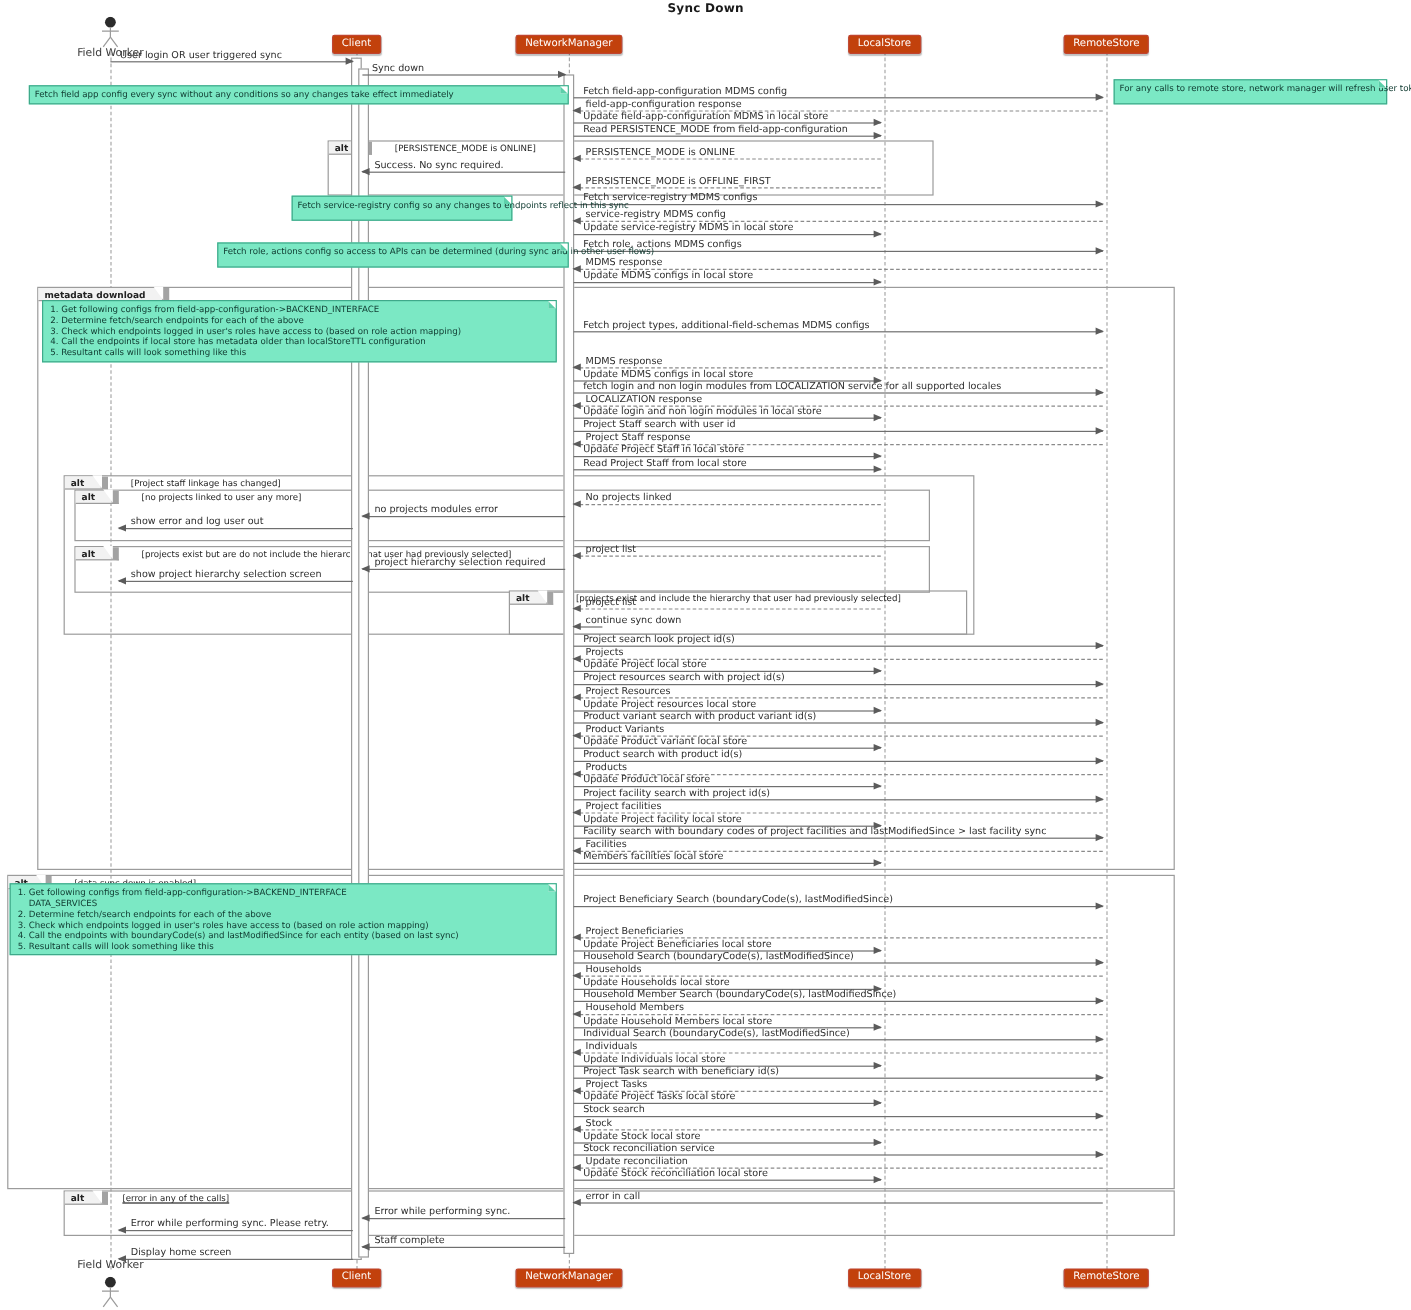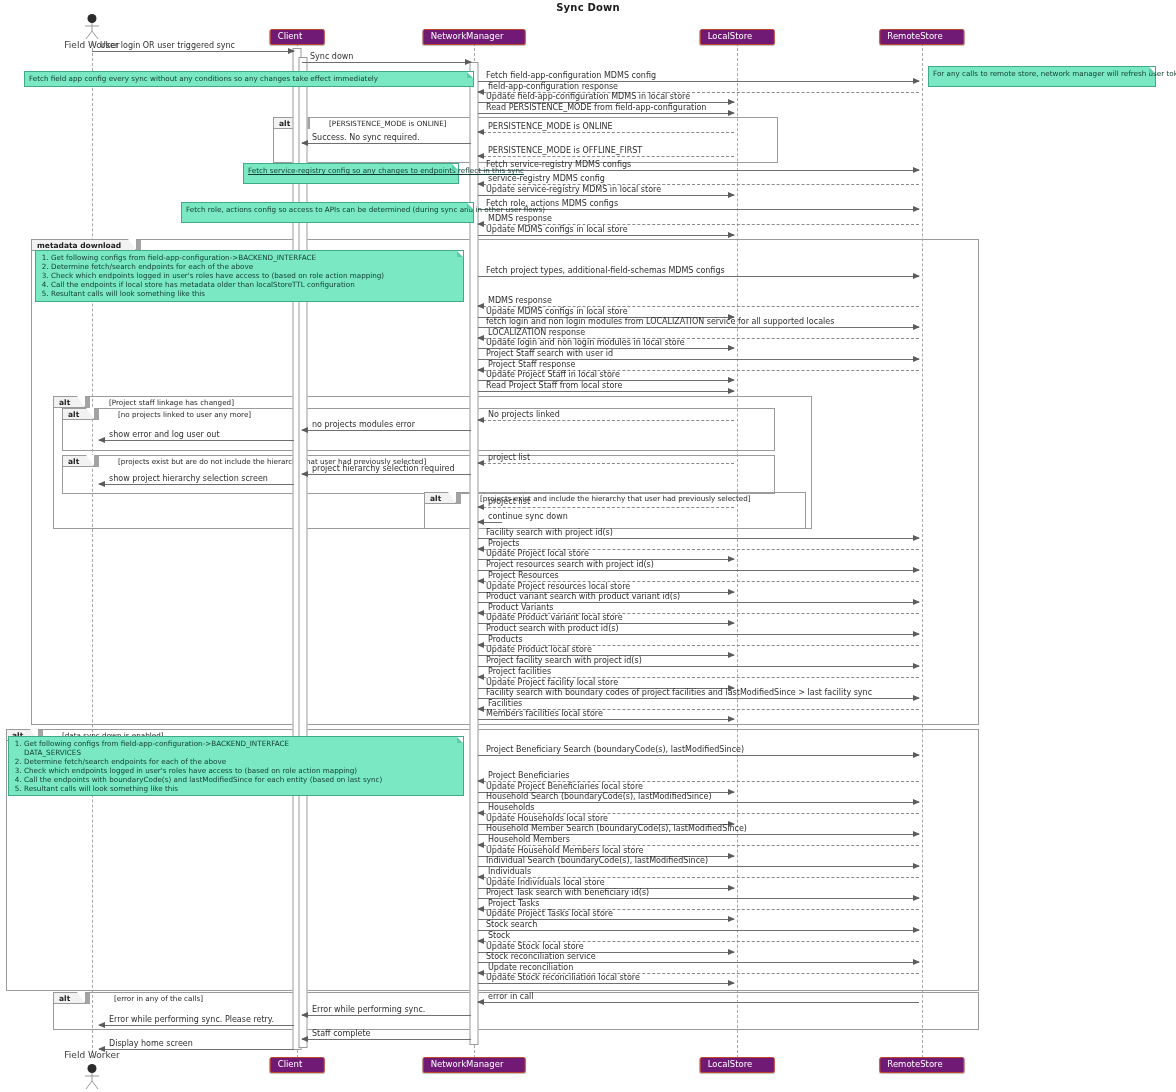--- a/index.html
+++ b/index.html
@@ -16,25 +16,25 @@
   
   .diagram-title{
     position:absolute;left:0;top:2px;width:1176px;
     text-align:center;font-size:10px;font-weight:bold;color:#1a1a1a;
     letter-spacing:.2px;
   }
 
   
   .plabel{
     position:absolute;
-    background:#701a75;
+    background:#c2410c;
     border:1px solid #C1442F;
     color:#ffffff;
     font-size:8.5px;
-    padding:2px 21px 3px 7px;
+    padding:2px 7px 3px 7px;
     border-radius:2px;
     white-space:nowrap;
     transform:translateX(-50%);
     line-height:1.1;
     box-shadow:0 1px 1px rgba(0,0,0,.25);
   }
   .actor-label{
     position:absolute;font-size:9px;color:#3a3a3a;white-space:nowrap;
     transform:translateX(-50%);
   }
@@ -143,21 +143,21 @@
       <div class="frag" style="left: 424px; top: 492px; width: 382px; height: 37px;">
         <div class="frag-tab">alt</div>
         <div class="frag-cond" style="left: 55px;">[projects exist and include the hierarchy that user had previously selected]</div>
       </div>
       <div class="frag" style="left: 6px; top: 729px; width: 973px; height: 262px;">
         <div class="frag-tab">alt</div>
         <div class="frag-cond" style="left: 55px;">[data sync down is enabled]</div>
       </div>
       <div class="frag" style="left: 53px; top: 992px; width: 926px; height: 38px;">
         <div class="frag-tab">alt</div>
-        <div class="frag-cond" style="left: 60px;">[error in any of the calls]</div>
+        <div class="frag-cond" style="left: 48px; text-decoration: underline;">[error in any of the calls]</div>
       </div>
       <div class="activation" style="left: 297px; top: 48px; height: 1000px;"></div>
       <div class="activation" style="left: 303px; top: 57px; height: 989px;"></div>
       <div class="activation" style="left: 474px; top: 62px; height: 981px;"></div>
       <div class="msg right" style="left: 92px; top: 51px; width: 202px;">
         <div class="line"></div>
         <div class="head"></div>
         <div class="txt">User login OR user triggered sync</div>
       </div>
       <div class="msg right" style="left: 302px; top: 62px; width: 169px;">
@@ -316,21 +316,21 @@
         <div class="txt">project list</div>
       </div>
       <div class="msg left" style="left: 478px; top: 522px; width: 24px;">
         <div class="line"></div>
         <div class="head"></div>
         <div class="txt">continue sync down</div>
       </div>
       <div class="msg right" style="left: 478px; top: 538px; width: 441px;">
         <div class="line"></div>
         <div class="head"></div>
-        <div class="txt">Facility search with project id(s)</div>
+        <div class="txt">Project search look project id(s)</div>
       </div>
       <div class="msg left dashed" style="left: 478px; top: 549px; width: 441px;">
         <div class="line"></div>
         <div class="head"></div>
         <div class="txt">Projects</div>
       </div>
       <div class="msg right" style="left: 478px; top: 559px; width: 256px;">
         <div class="line"></div>
         <div class="head"></div>
         <div class="txt">Update Project local store</div>
@@ -536,21 +536,21 @@
         <div class="txt">Staff complete</div>
       </div>
       <div class="msg left" style="left: 99px; top: 1049px; width: 195px;">
         <div class="line"></div>
         <div class="head"></div>
         <div class="txt">Display home screen</div>
       </div>
       <div class="note single" style="left: 24px; top: 71px; width: 450px; min-height: 16px;">Fetch field app config every sync without any conditions so any changes take effect immediately</div>
       <div class="note single" style="left: 928px; top: 66px; width: 228px; min-height: 21px;">For any calls to remote store, network manager
 will refresh user token if required</div>
-      <div class="note single" style="left: 243px; top: 163px; width: 216px; min-height: 21px; text-decoration: underline;">Fetch service-registry config
+      <div class="note single" style="left: 243px; top: 163px; width: 184px; min-height: 21px;">Fetch service-registry config
 so any changes to endpoints reflect in this sync</div>
       <div class="note single" style="left: 181px; top: 202px; width: 293px; min-height: 21px;">Fetch role, actions config so access to APIs can be determined
 (during sync and in other user flows)</div>
       <div class="note" style="left: 35px; top: 250px; width: 429px; min-height: 52px;"><ol><li>Get following configs from field-app-configuration-&gt;BACKEND_INTERFACE</li><li>Determine fetch/search endpoints for each of the above</li><li>Check which endpoints logged in user's roles have access to (based on role action mapping)</li><li>Call the endpoints if local store has metadata older than localStoreTTL configuration</li><li>Resultant calls will look something like this</li></ol></div>
       <div class="note" style="left: 8px; top: 736px; width: 456px; min-height: 40px;"><ol><li>Get following configs from field-app-configuration-&gt;BACKEND_INTERFACE</li><span class="plain">DATA_SERVICES</span><li>Determine fetch/search endpoints for each of the above</li><li>Check which endpoints logged in user's roles have access to (based on role action mapping)</li><li>Call the endpoints with boundaryCode(s) and lastModifiedSince for each entity (based on last sync)</li><li>Resultant calls will look something like this</li></ol></div>
       <div class="actor-fig" style="left: 92px; top: 14px;"><svg width="22" height="26" viewBox="0 0 22 26">
           <circle cx="11" cy="4.5" r="4.5" fill="#2b2b2b"></circle>
           <line x1="11" y1="9" x2="11" y2="17" stroke="#9a9a9a" stroke-width="1"></line>
           <line x1="4" y1="12" x2="18" y2="12" stroke="#9a9a9a" stroke-width="1"></line>
           <line x1="11" y1="17" x2="5" y2="25" stroke="#9a9a9a" stroke-width="1"></line>

